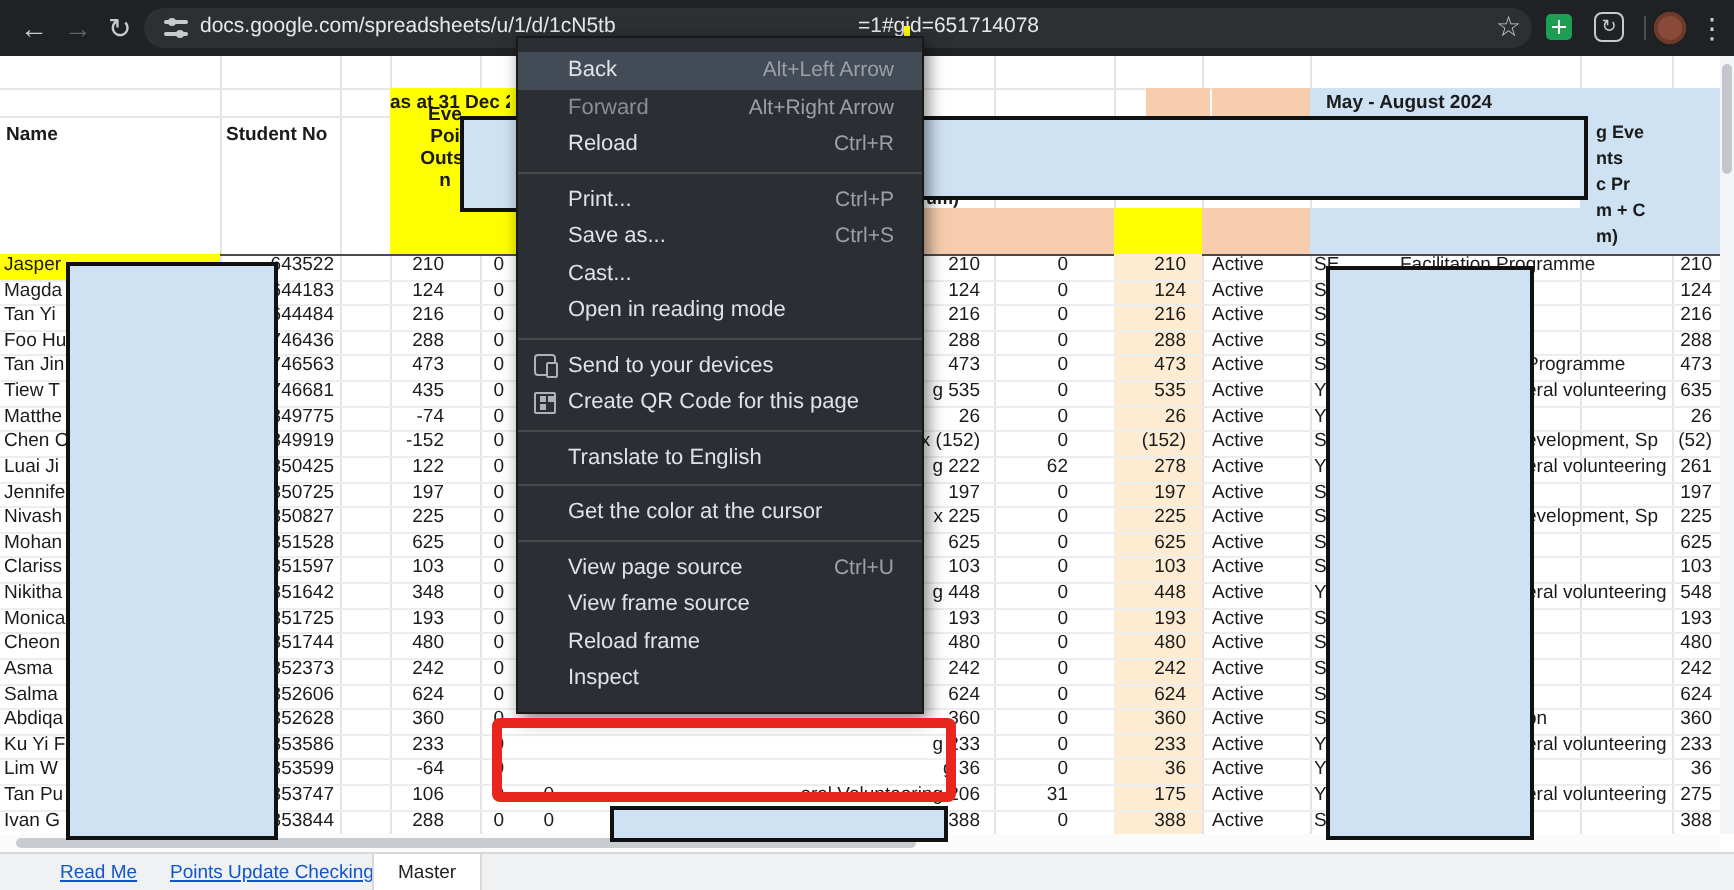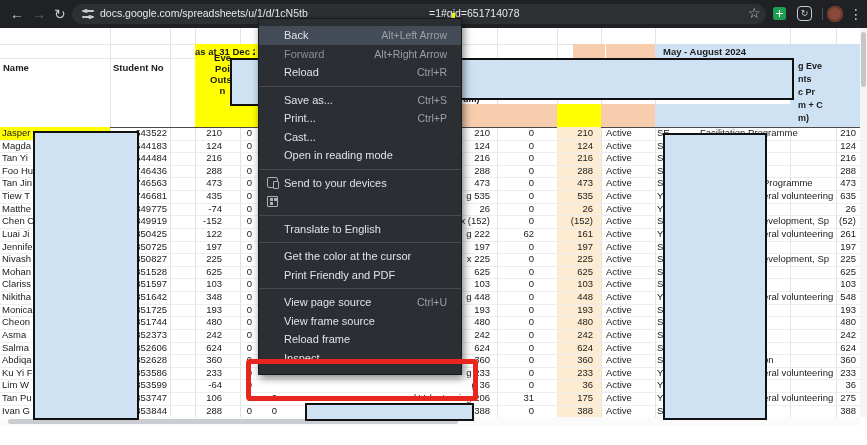--- a/index.html
+++ b/index.html
@@ -247,21 +247,21 @@
           <div class="rc" style="left: 763px; width: 72px;">evelopment, Sp</div>
           <div class="rc" style="left: 816px; width: 40px; text-align: right;">(52)</div>
         </div>
         <div class="row" style="top: 100.96px;">
           <div class="rc" style="left: 2px; width: 106px;">Luai Ji</div>
           <div class="rc" style="left: 112px; width: 55px; text-align: right;">850425</div>
           <div class="rc" style="left: 172px; width: 50px; text-align: right;">122</div>
           <div class="rc" style="left: 230px; width: 22px; text-align: right;">0</div>
           <div class="rc" style="left: 330px; width: 160px; text-align: right;">g 222</div>
           <div class="rc" style="left: 495px; width: 39px; text-align: right;">62</div>
-          <div class="rc" style="left: 557px; width: 36px; text-align: right;">161</div>
+          <div class="rc" style="left: 557px; width: 36px; text-align: right;">278</div>
           <div class="rc" style="left: 606px; width: 48px;">Active</div>
           <div class="rc" style="left: 657px; width: 13px;">YE</div>
           <div class="rc" style="left: 763px; width: 72px;">eral volunteering</div>
           <div class="rc" style="left: 816px; width: 40px; text-align: right;">261</div>
         </div>
         <div class="row" style="top: 113.58px;">
           <div class="rc" style="left: 2px; width: 106px;">Jennife</div>
           <div class="rc" style="left: 112px; width: 55px; text-align: right;">850725</div>
           <div class="rc" style="left: 172px; width: 50px; text-align: right;">197</div>
           <div class="rc" style="left: 230px; width: 22px; text-align: right;">0</div>
@@ -444,38 +444,42 @@
   <div class="redact" style="left:663px;top:133px;width:100px;height:283px"></div>
   <div class="redact" style="left:305px;top:403px;width:165px;height:14px"></div>
 
   <div id="hscroll">
       <div id="hthumb"></div>
     </div>
   <div id="vscroll">
       <div id="vthumb"></div>
     </div>
 
+  <div id="tabbar">
+    <div class="sheetlink" style="left:30px">Read Me</div>
+    <div class="sheetlink" style="left:85px">Points Update Checking</div>
+    <div id="tab-master">Master</div>
+  </div>
 
   <div id="ctxmenu">
       <div class="menu-item hover"><span>Back</span><span class="shortcut">Alt+Left Arrow</span></div>
       <div class="menu-item disabled"><span>Forward</span><span class="shortcut">Alt+Right Arrow</span></div>
       <div class="menu-item"><span>Reload</span><span class="shortcut">Ctrl+R</span></div>
       <div class="menu-sep"></div>
+      <div class="menu-item"><span>Print...</span><span class="shortcut">Ctrl+P</span></div>
       <div class="menu-item"><span>Save as...</span><span class="shortcut">Ctrl+S</span></div>
-      <div class="menu-item"><span>Print...</span><span class="shortcut">Ctrl+P</span></div>
       <div class="menu-item"><span>Cast...</span></div>
       <div class="menu-item"><span>Open in reading mode</span></div>
       <div class="menu-sep"></div>
       <div class="menu-item"><span class="ic ic-devices"></span><span>Send to your devices</span></div>
-      <div class="menu-item"><span class="ic ic-qr"></span></div>
+      <div class="menu-item"><span class="ic ic-qr"></span><span>Create QR Code for this page</span></div>
       <div class="menu-sep"></div>
       <div class="menu-item"><span>Translate to English</span></div>
       <div class="menu-sep"></div>
       <div class="menu-item"><span class="ic ic-color-picker"></span><span>Get the color at the cursor</span></div>
-      <div class="menu-item"><span class="ic ic-print-friendly"></span><span>Print Friendly and PDF</span></div>
       <div class="menu-sep"></div>
       <div class="menu-item"><span>View page source</span><span class="shortcut">Ctrl+U</span></div>
       <div class="menu-item"><span>View frame source</span></div>
       <div class="menu-item"><span>Reload frame</span></div>
       <div class="menu-item"><span>Inspect</span></div>
     </div>
 
   <div id="redbox"></div>
 
 </div>

